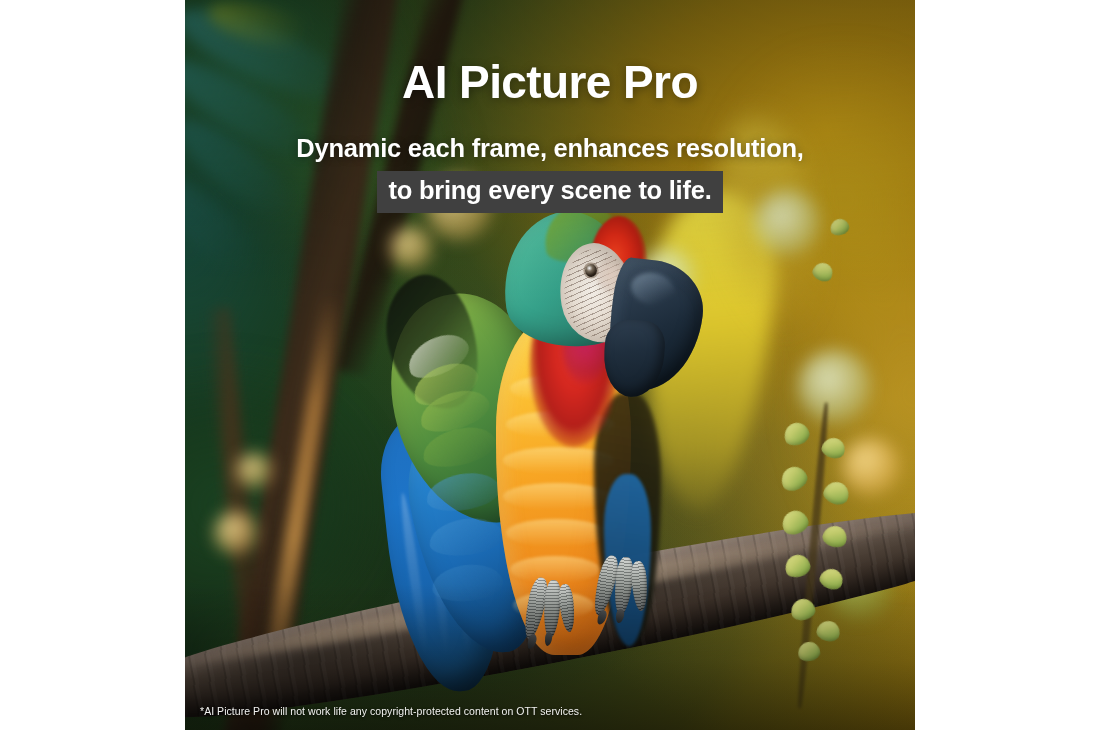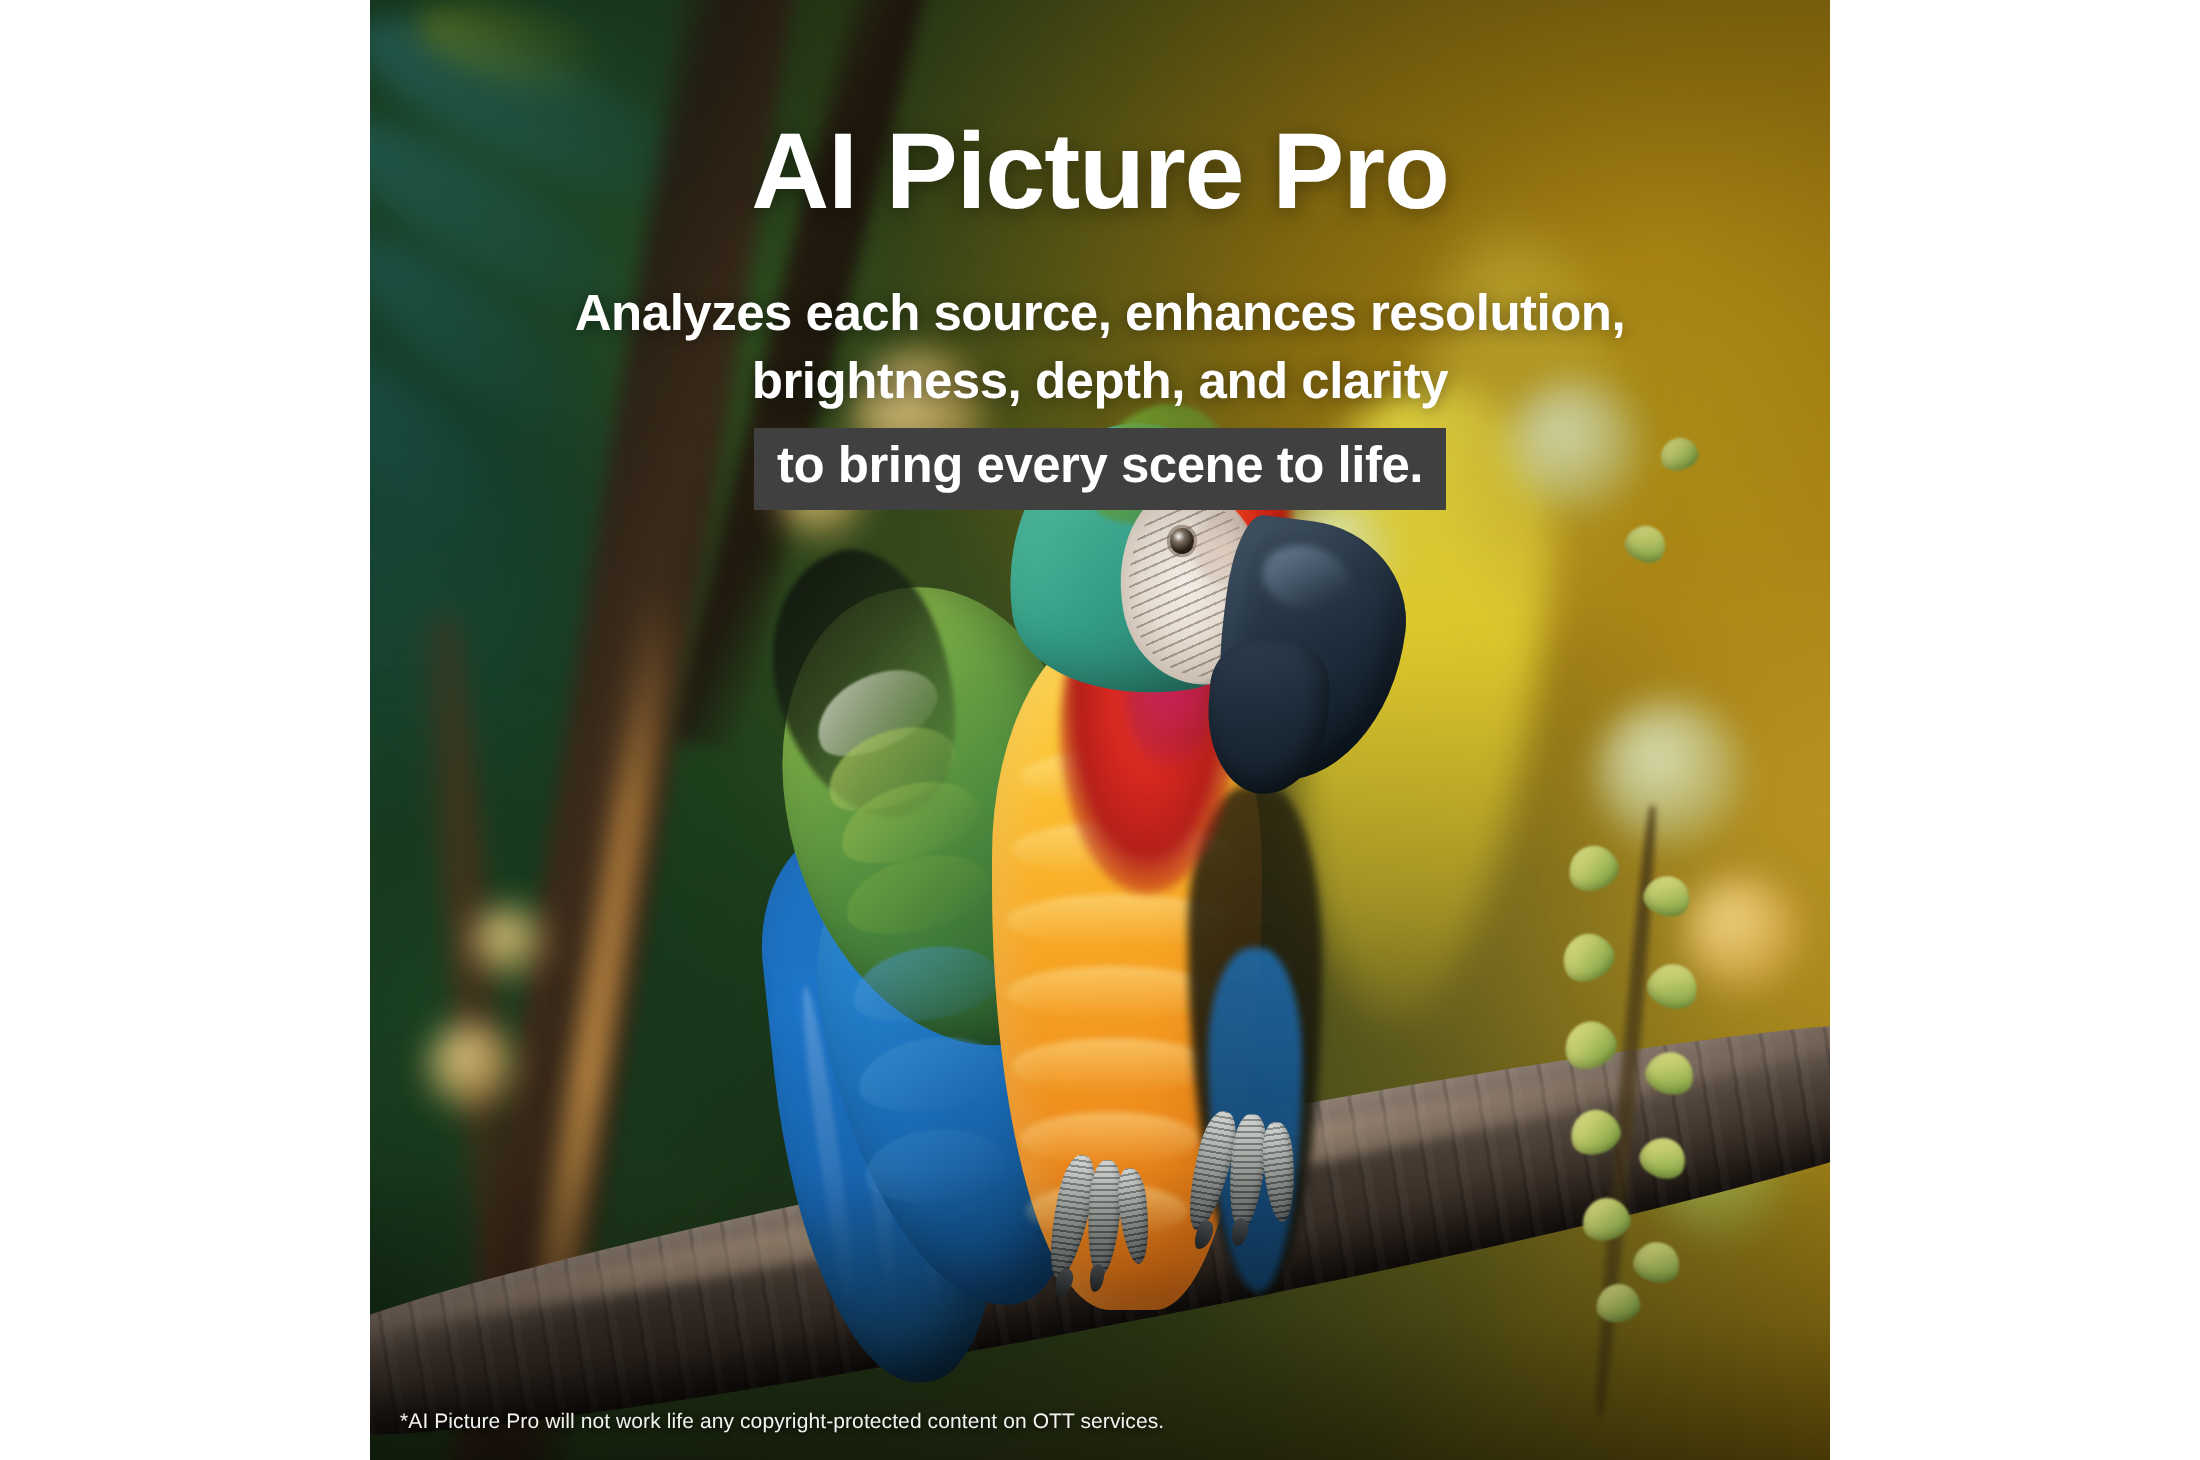--- a/index.html
+++ b/index.html
@@ -406,21 +406,21 @@
   }
 
   #copy {
     position: absolute;
     left: 0; top: 58px;
     width: 100%;
     text-align: center;
     pointer-events: none;
   }
   #headline {
-    font-size: 54px;
+    font-size: 46px;
     font-weight: 700;
     color: #ffffff;
     letter-spacing: -0.6px;
     line-height: 1.05;
     margin: 0 0 26px 0;
     text-shadow: 0 2px 10px rgba(0,0,0,0.38);
   }
   .sub-line {
     font-size: 25.5px;
     font-weight: 700;
@@ -578,22 +578,21 @@
       <div class="toe" style="left:53%; top:9%;  width:22%; height:68%; transform:rotate(-4deg);"></div>
       <div class="claw" style="left:4%;  top:76%; width:12%; height:20%; transform:rotate(18deg);"></div>
       <div class="claw" style="left:30%; top:74%; width:11%; height:19%; transform:rotate(8deg);"></div>
     </div>
 
     <div class="vignette-top"></div>
     <div class="vignette-bottom"></div>
 
     <div id="copy">
       <h1 id="headline">AI Picture Pro</h1>
-      <div class="sub-line">Analyzes each source, enhances resolution,</div>
-      <div class="sub-line">brightness, depth, and clarity</div>
+      <div class="sub-line">Dynamic each frame, enhances resolution,</div>
       <div><span class="sub-line highlight">to bring every scene to life.</span></div>
     </div>
 
     <div id="footnotes">
       <div class="footnote">*AI Picture Pro will not work life any copyright-protected content on OTT services.</div>
     </div>
 
   </div>
 </div>
 

